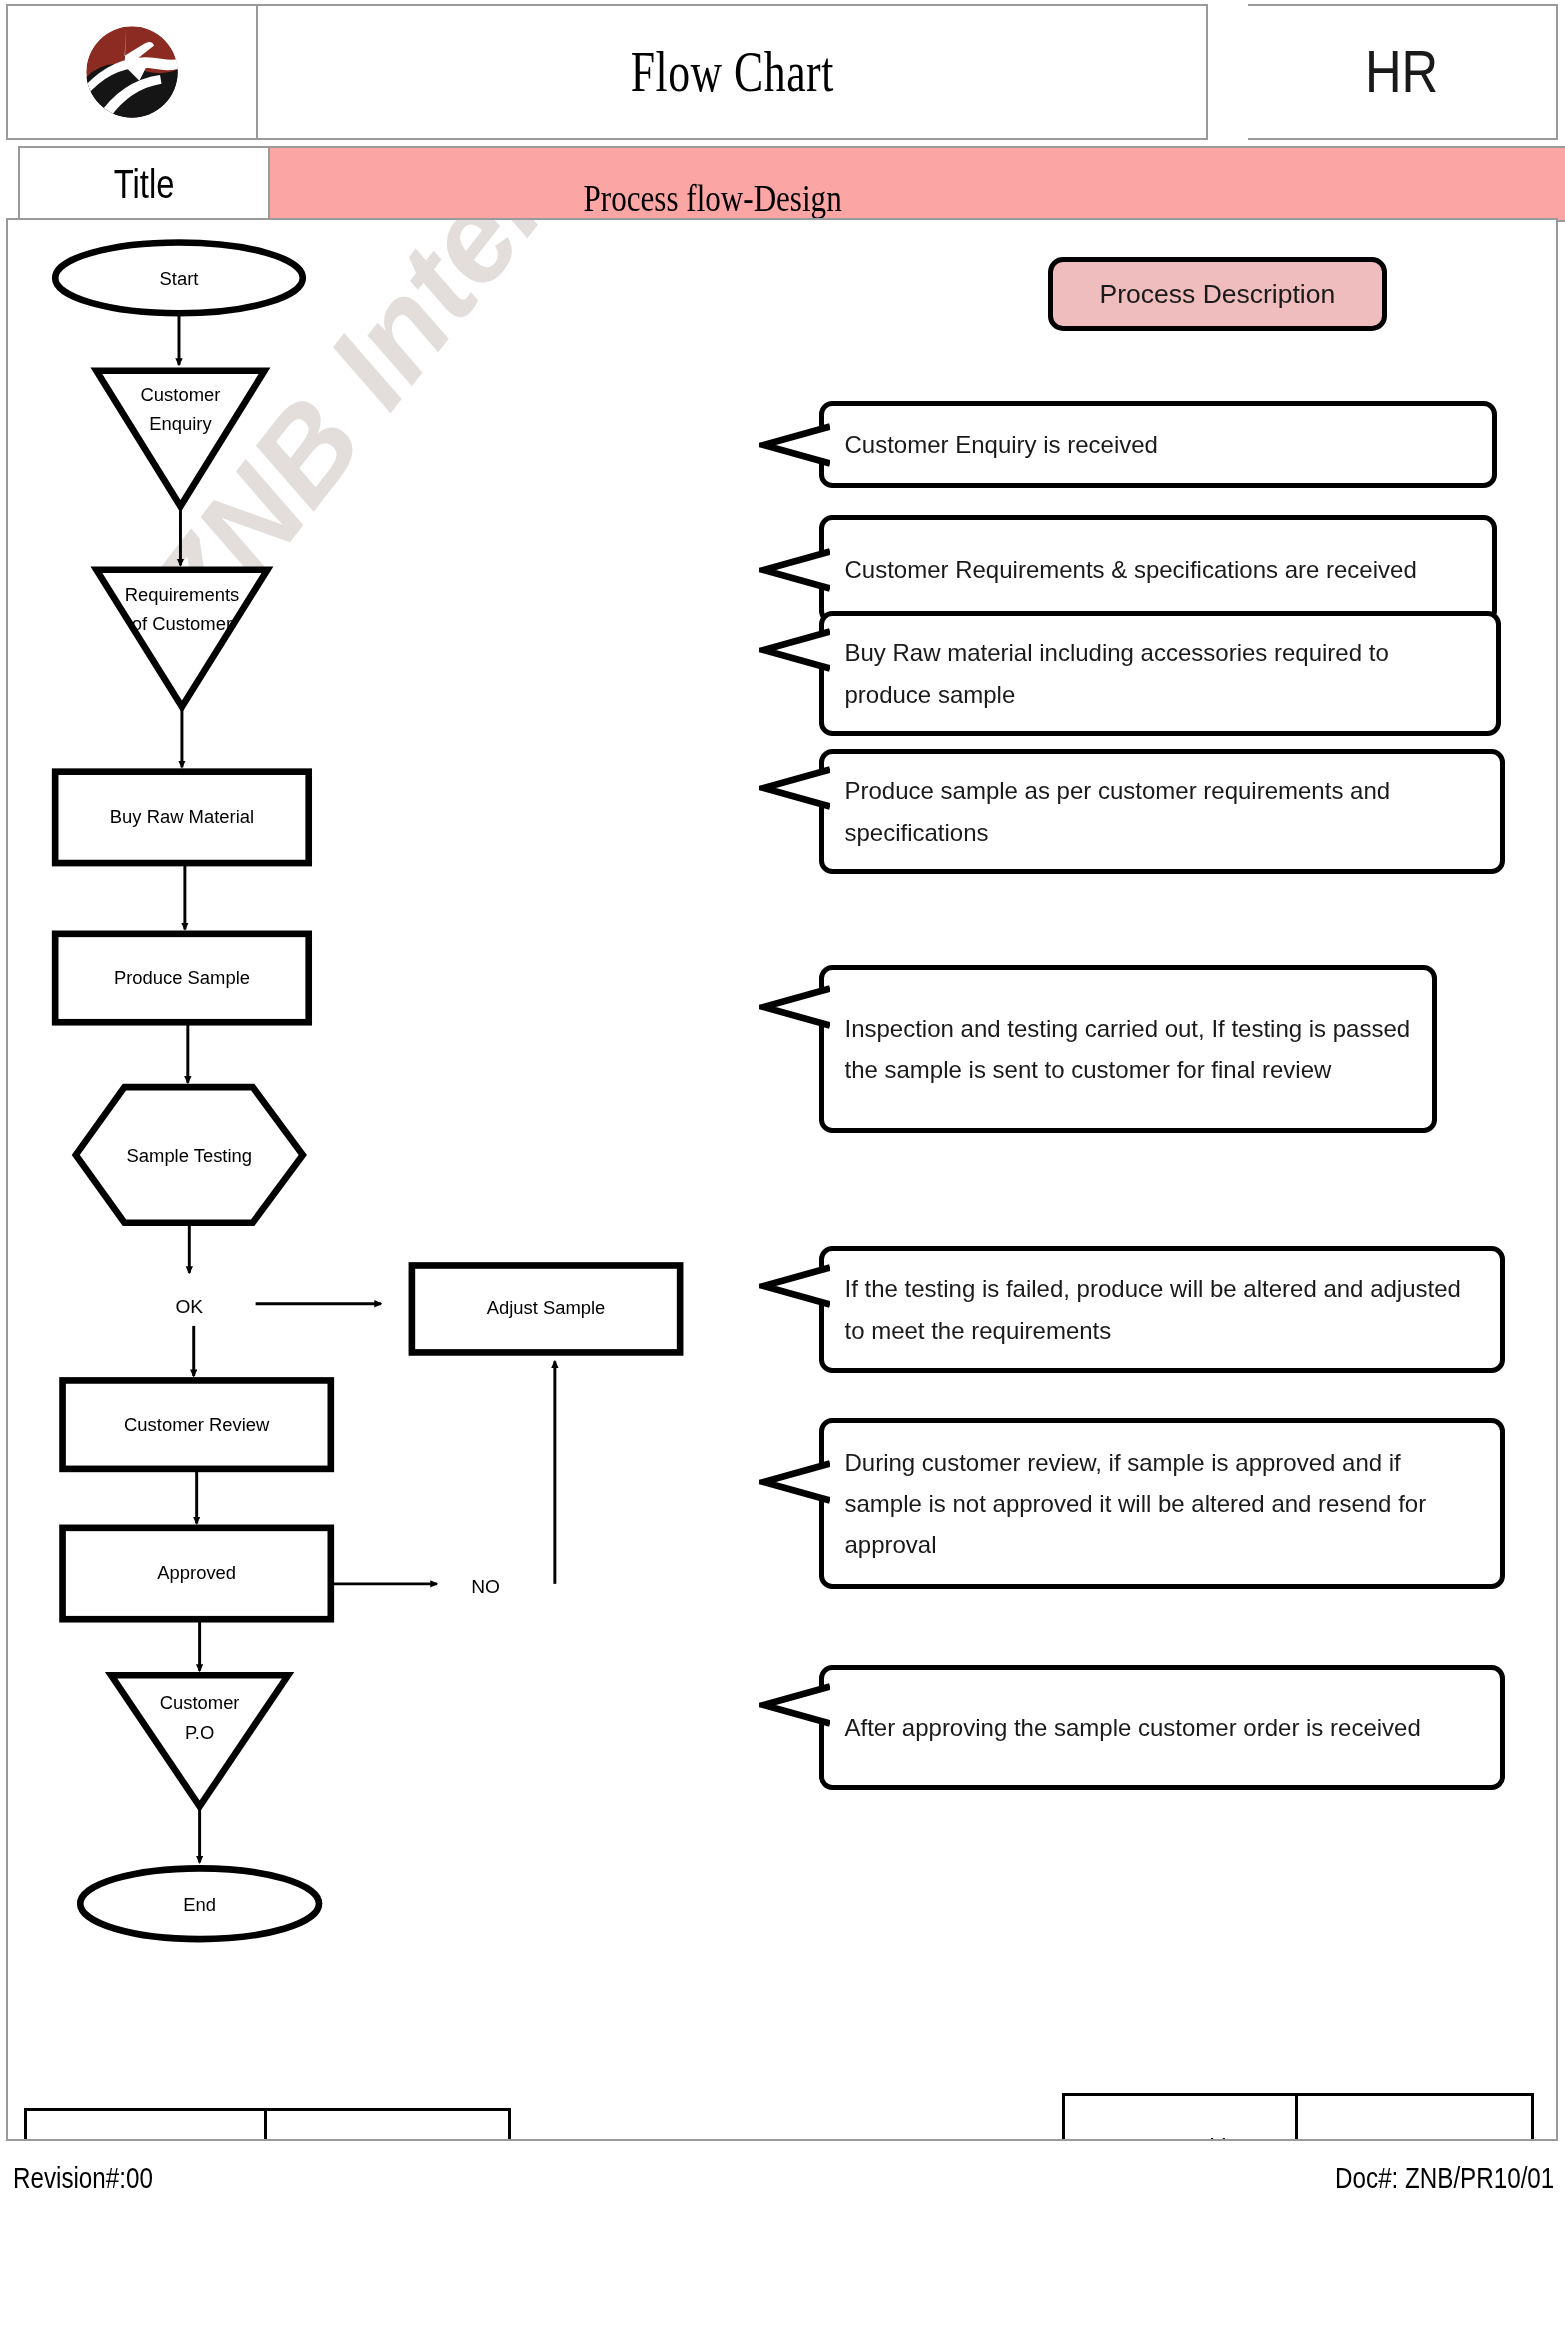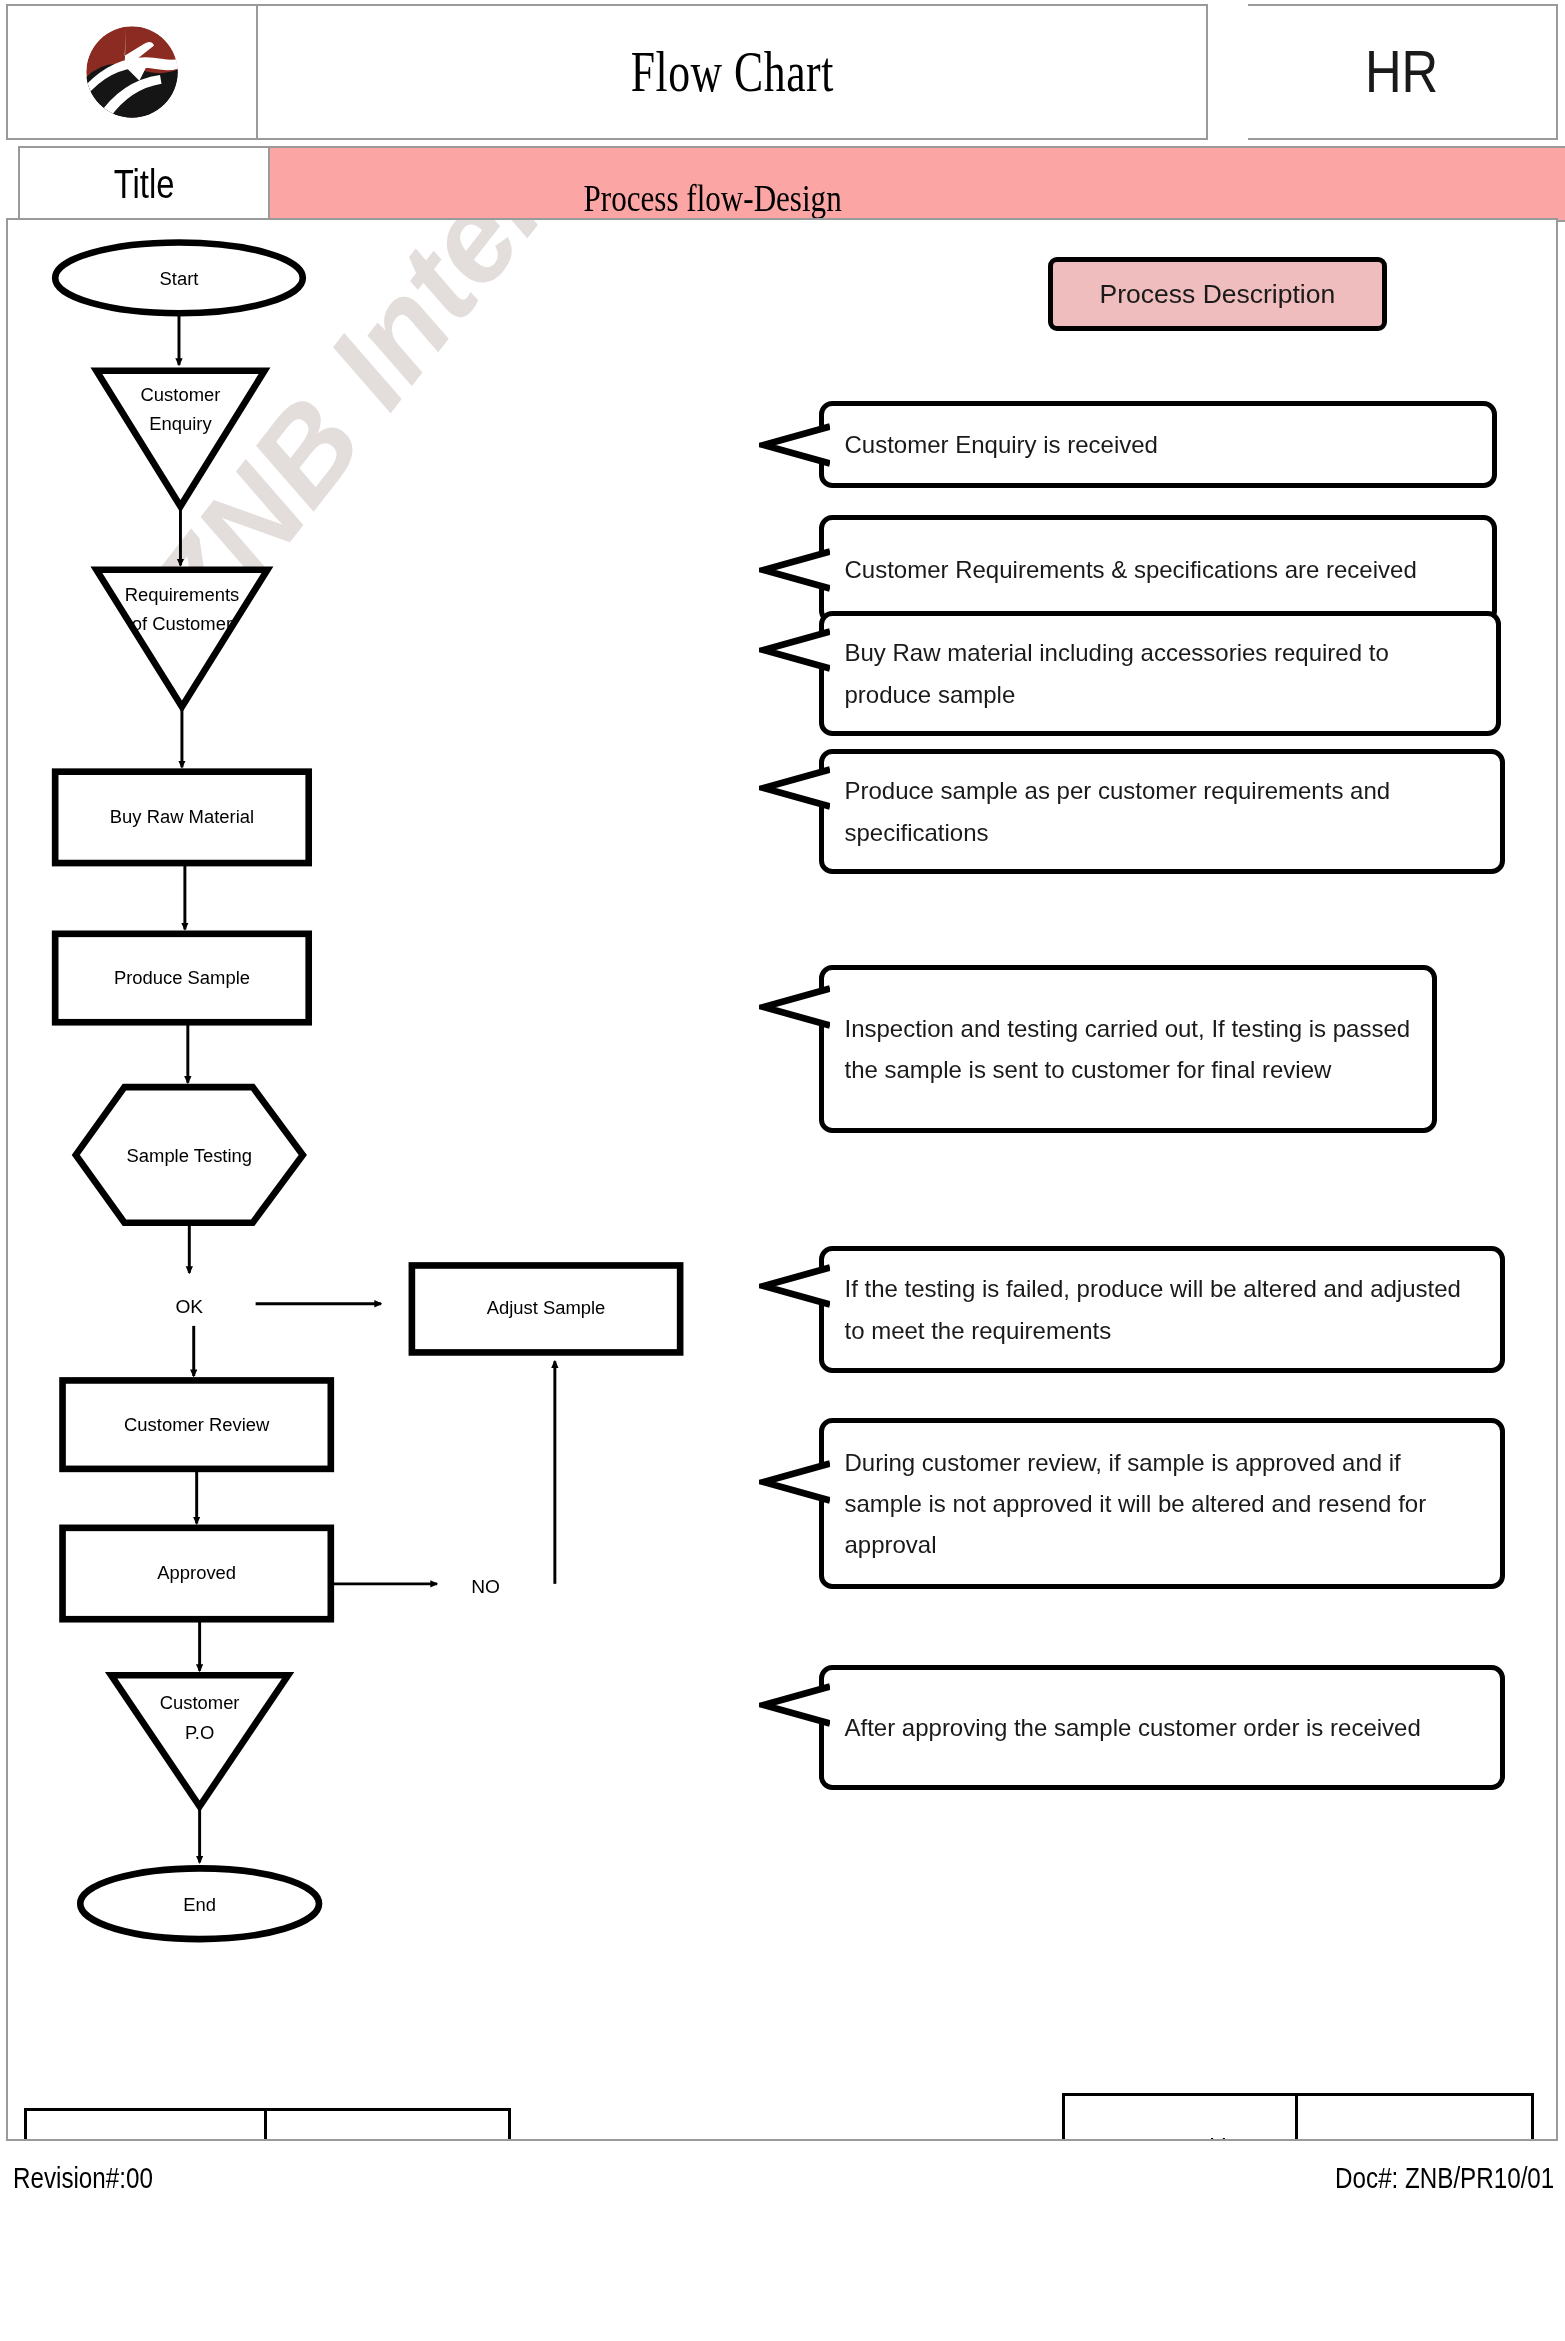--- a/index.html
+++ b/index.html
@@ -109,21 +109,21 @@
     font-size: 26px; fill: #000; text-anchor: middle;
   }
   .shape { fill: #ffffff; stroke: #000000; stroke-width: 9; }
   .conn { stroke: #000000; stroke-width: 4; fill: none; }
 
   
   #desc-col { position: absolute; left: 0; top: 0; z-index: 3; }
   #proc-desc-header {
     position: absolute; left: 1040px; top: 37px;
     width: 339px; height: 74px;
-    background: #efbdbd; border: 5.2px solid #000; border-radius: 9px;
+    background: #efbdbd; border: 5.2px solid #000; border-radius: 15px;
     display: flex; align-items: center; justify-content: center;
     z-index: 4;
   }
   #proc-desc-header span {
     font-family: "Liberation Sans", sans-serif;
     font-size: 26.5px; color: #1a1a1a;
   }
 
   .callout {
     position: absolute; z-index: 4;

